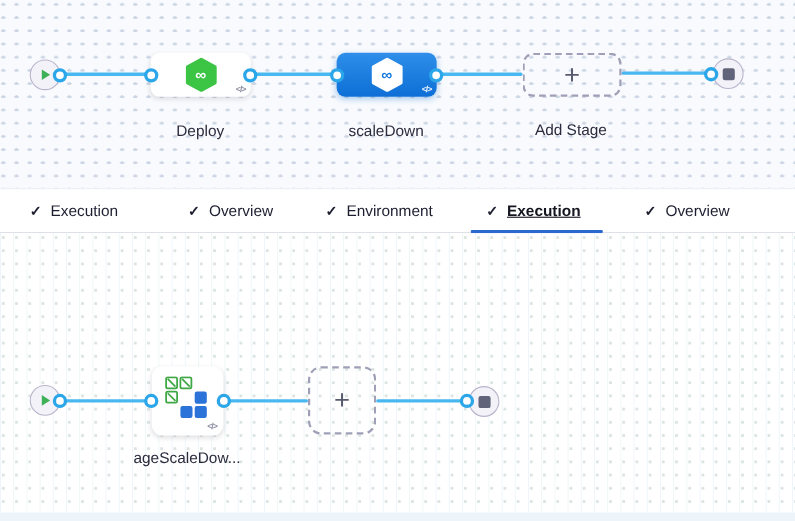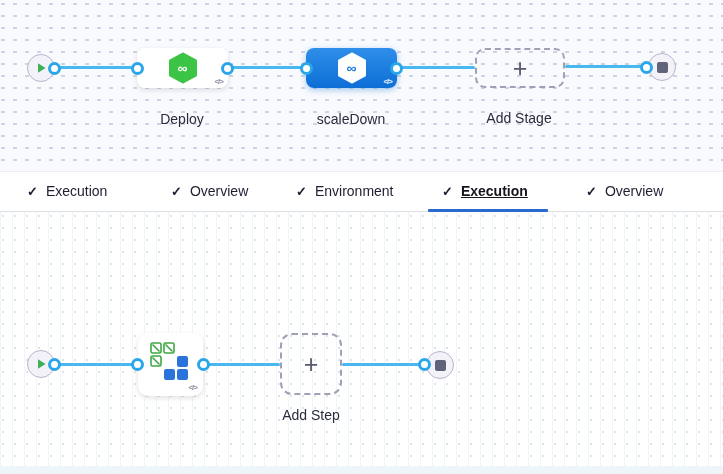--- a/index.html
+++ b/index.html
@@ -172,26 +172,26 @@
         <g fill="#2b72d9">
           <rect x="27" y="14" width="11" height="11" rx="2"></rect>
           <rect x="14" y="27" width="11" height="11" rx="2"></rect>
           <rect x="27" y="27" width="11" height="11" rx="2"></rect>
         </g>
       </svg>
       <span class="code-badge" style="right:6px;bottom:4px;">&lt;/&gt;</span>
     </div>
     <div class="port" style="left:197px;top:146px;"></div>
     <div class="node-label" style="left:95px;top:194px;">
+      <span class="line">ageScaleDow...</span>
     </div>
 
     <div class="add-box" style="left:280px;top:121px;width:62px;height:62px;border-radius:12px;">
       <span class="plus">+</span>
     </div>
-    <div class="node-label" style="left:236px;top:195px;">Add Step</div>
 
     <div class="port" style="left:418px;top:146px;"></div>
     <div class="terminal" style="left:426px;top:139px;">
       <div class="stop-square"></div>
     </div>
   </div>
 
   <div class="bottom-strip"></div>
 </div>
 

